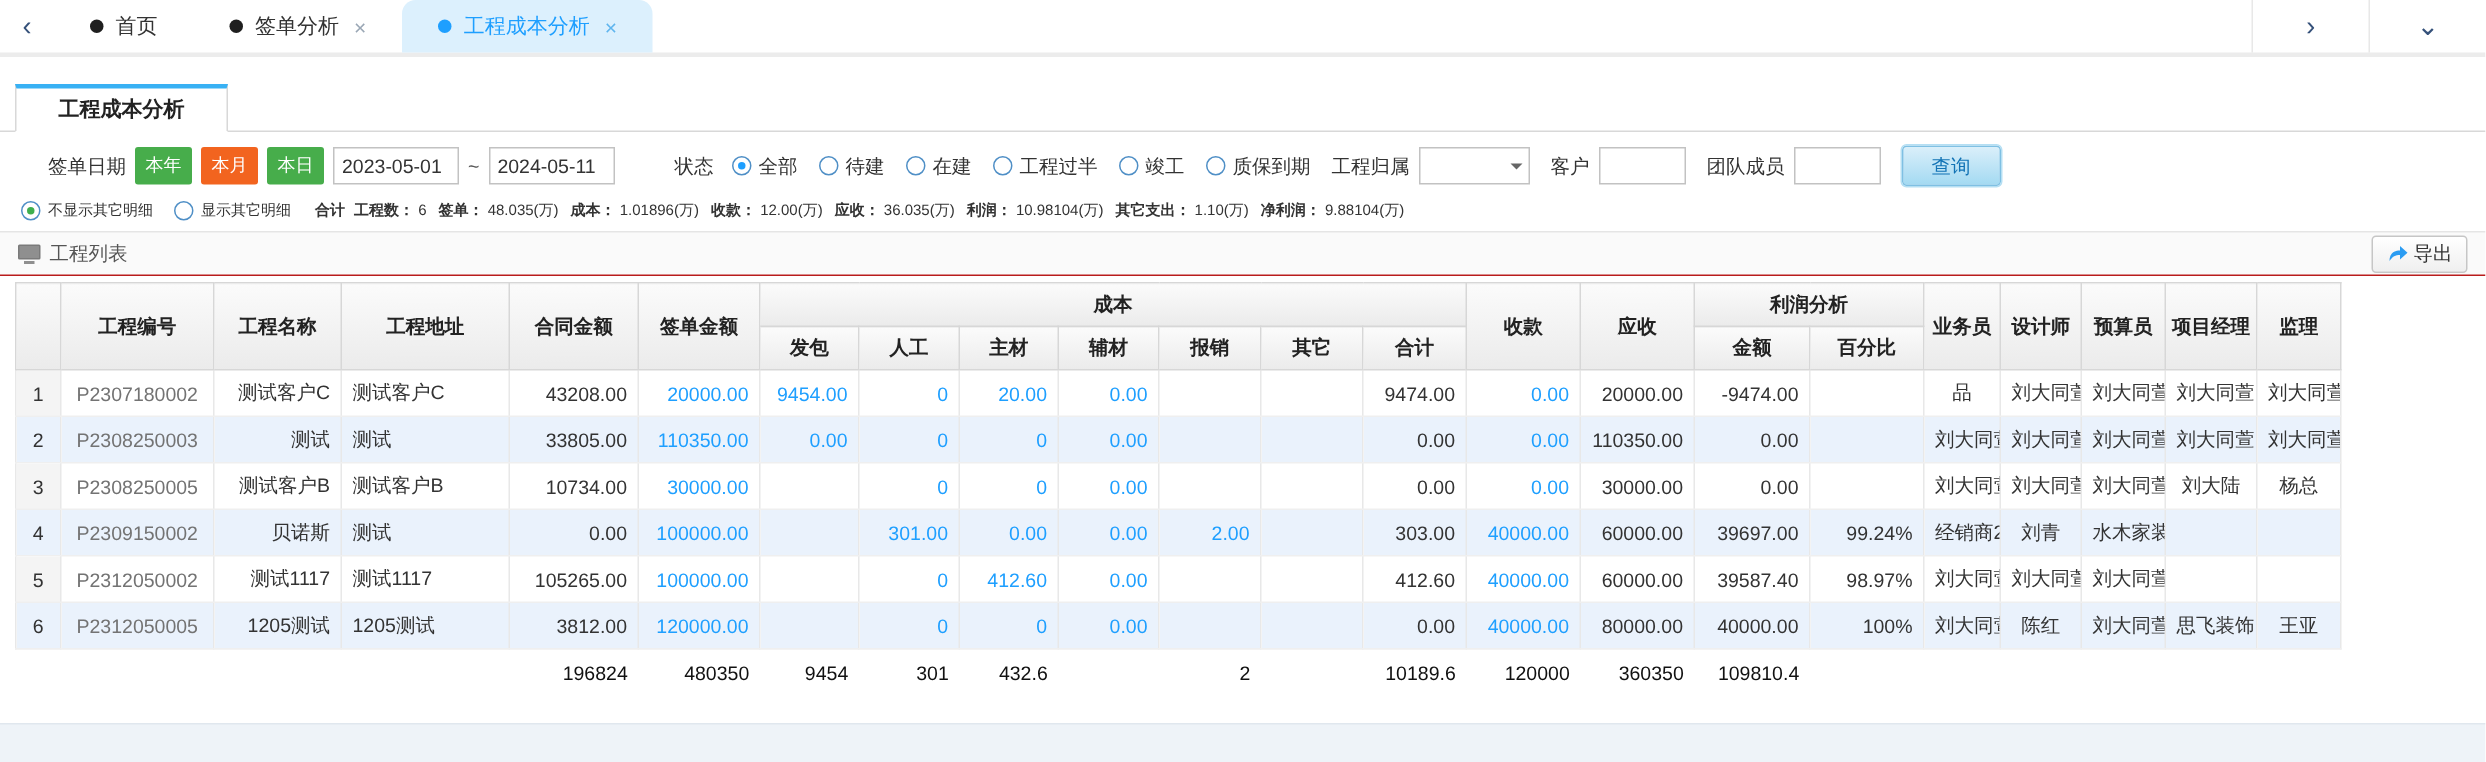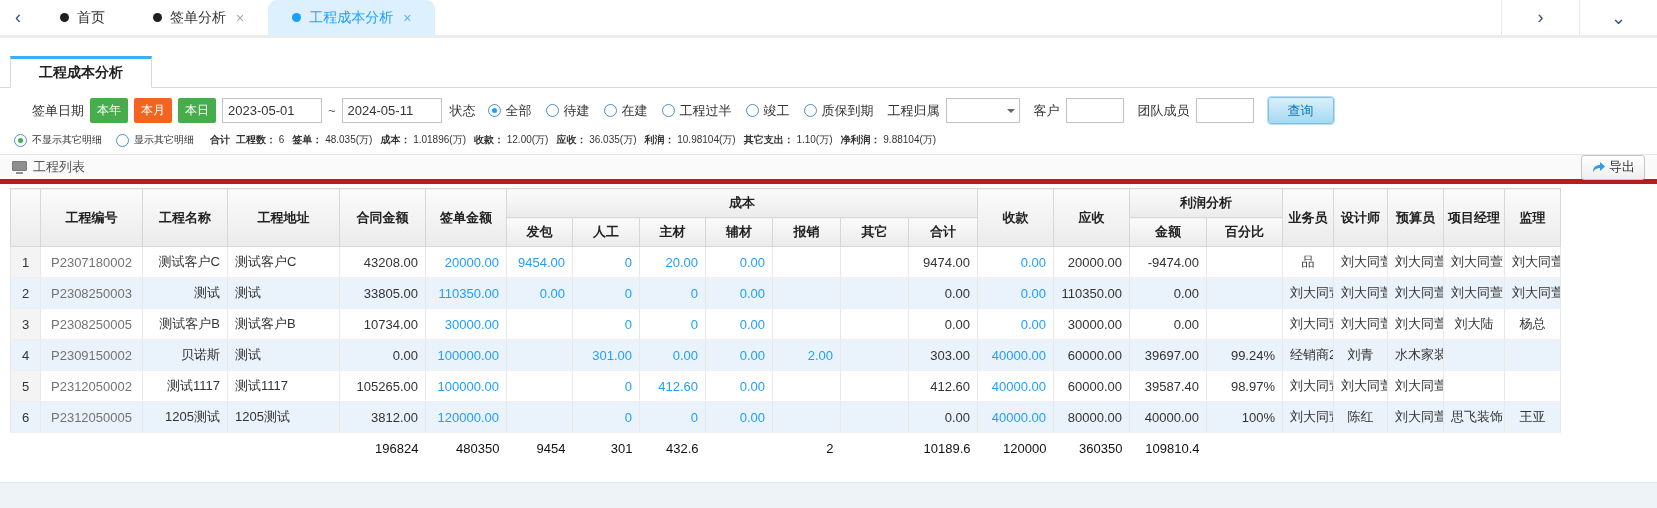--- a/index.html
+++ b/index.html
@@ -21,41 +21,41 @@
 
   
   .page-tabstrip{margin-top:18px;padding-left:10px;border-bottom:1px solid #d8d8d8;display:flex;height:32px}
   .page-tab{border:1px solid #d8d8d8;border-bottom:1px solid #fff;border-top:3px solid #38b1f4;background:#fff;padding:0 28px;display:flex;align-items:center;font-weight:bold;font-size:14px;margin-bottom:-1px;color:#222}
 
   
   .filter-row{display:flex;align-items:center;padding:9px 0 4px 32px;font-size:13px;white-space:nowrap}
   .flabel{margin-right:6px}
   .quick-btn{color:#fff;padding:4px 7px;border-radius:2px;font-size:12px;margin-right:6px;border:none;cursor:pointer}
   .inp{height:25px;border:1px solid #c2c2c2;background:#fff;padding:0 5px;font-size:13px;color:#333;font-family:inherit}
-  .date{width:100px}
+  .date{width:84px}
   .tilde{margin:0 6px;color:#555}
-  .status-group{display:flex;align-items:center;margin-left:8px}
+  .status-group{display:flex;align-items:center;margin-left:40px}
   .radio-item{display:flex;align-items:center;gap:5px;margin-right:14px;cursor:pointer}
   .radio{width:13px;height:13px;border:1px solid #4f8fc6;border-radius:50%;display:inline-block;position:relative;background:#fff;flex:0 0 auto}
   .radio.checked::after{content:"";position:absolute;left:3px;top:3px;right:3px;bottom:3px;border-radius:50%;background:#1e9fff}
   .radio.checked.green::after{background:#3faf4e}
   .select-box{position:relative;margin-right:14px}
   .select-box .inp{width:74px;padding-right:16px}
   .caret{position:absolute;right:5px;top:11px;width:0;height:0;border:4px solid transparent;border-top-color:#666;pointer-events:none}
   .small-inp{width:58px;margin-right:14px}
   .search-btn{width:66px;height:27px;border:1px solid #7fc0e3;outline:1px solid #b5dff3;border-radius:3px;background:linear-gradient(#daeffa,#a4daf2);color:#1273b5;font-size:13px;cursor:pointer;font-family:inherit}
 
   
   .summary-row{display:flex;align-items:center;padding:5px 0 7px 14px;font-size:10px;white-space:nowrap}
   .sum-prefix{font-weight:bold;margin:0 6px 0 2px}
   .sum-item{margin-right:8px}
   .sum-item .sl{font-weight:bold}
 
   
-  .list-toolbar{height:30px;background:#fafafa;border-top:1px solid #e5e5e5;border-bottom:5px solid #b91c1c;display:flex;align-items:center;padding:0 12px;color:#555;font-size:13px}
+  .list-toolbar{height:30px;background:#fafafa;border-top:1px solid #e5e5e5;border-bottom:1px solid #b91c1c;display:flex;align-items:center;padding:0 12px;color:#555;font-size:13px}
   .monitor-icon{width:15px;height:13px;position:relative;margin-right:6px}
   .monitor-icon .scr{position:absolute;left:0;top:0;width:15px;height:10px;background:#8f8f8f;border-radius:1px;border:1px solid #7a7a7a}
   .monitor-icon .std{position:absolute;left:4px;bottom:0;width:7px;height:2px;background:#8f8f8f}
   .export-btn{margin-left:auto;display:flex;align-items:center;gap:3px;border:1px solid #c6c6c6;border-radius:3px;background:linear-gradient(#ffffff,#efefef);height:25px;padding:0 9px;font-size:13px;color:#333;cursor:pointer}
 
   
   .table-wrap{margin:4px 0 0 10px;width:1550px}
   table{border-collapse:collapse;table-layout:fixed;width:1550px}
   thead th{background:linear-gradient(#fbfbfb,#ebebeb);border:1px solid #d7d7d7;font-weight:bold;font-size:13px;height:29px;color:#222;padding:0 4px;white-space:nowrap;overflow:hidden}
   tbody td{height:31px;border-right:1px solid #e8e8e8;border-bottom:1px solid #efefef;padding:0 7px;font-size:13px;overflow:hidden;white-space:nowrap}

